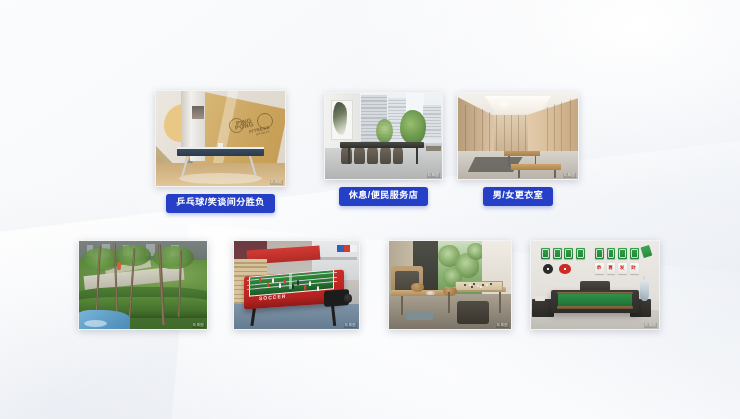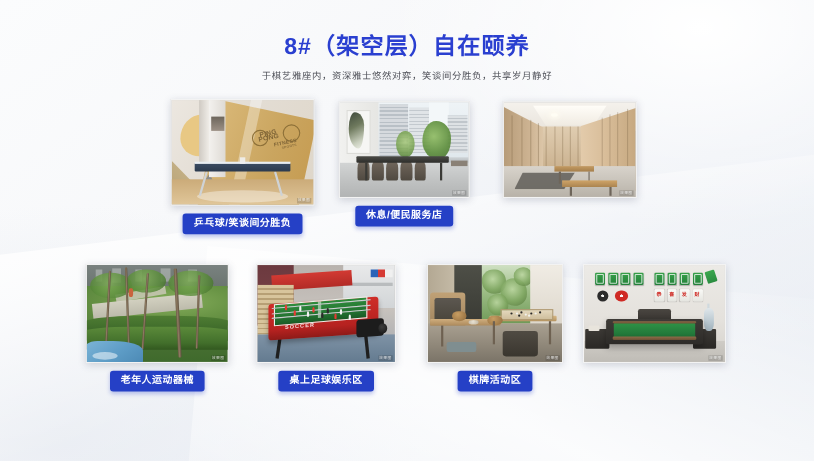--- a/index.html
+++ b/index.html
@@ -260,24 +260,20 @@
   .mj-sideR  { right: 6%; top: 66%; width: 17%; height: 20%; background: linear-gradient(to bottom,#3d3a36,#2a2825); border-radius: 1px; }
   .mj-vase   { right: 8%; top: 44%; width: 7%; height: 24%; background: linear-gradient(to bottom,#dfe6ea 0%,#bccad2 55%,#9fb0ba 100%); border-radius: 42% 42% 40% 40% / 24% 24% 34% 34%; }
   .mj-vaseN  { right: 10.6%; top: 40%; width: 1.8%; height: 7%; background: #cfd9de; }
   .mj-lampL  { left: 3%; top: 62%; width: 8%; height: 6%; background: #e8e4dc; border-radius: 1px; }
 </style>
 </head>
 <body>
 
 <div id="slide">
 
-  <div class="header">
-    <h1 class="slide-title">8#（架空层）自在颐养</h1>
-    <p class="slide-subtitle">于棋艺雅座内，资深雅士悠然对弈，笑谈间分胜负，共享岁月静好</p>
-  </div>
 
   <div class="grid">
 
     <div class="card" style="left:155px; top:90px; width:131px;">
       <div class="thumb" style="height:97px;">
         <div class="scene">
           <div class="sh pp-wall"></div>
           <div class="sh pp-goldband"></div>
           <div class="sh pp-goldband2"></div>
           <div class="sh pp-blob"></div>
@@ -302,21 +298,21 @@
           <div class="sh pp-tabletop"></div>
           <div class="sh pp-net"></div>
         </div>
         <span class="wm">效果图</span>
       </div>
       <div class="pill-wrap">
         <span class="pill">乒乓球/笑谈间分胜负</span>
       </div>
     </div>
 
-    <div class="card" style="left:308px; top:92px; width:119px;">
+    <div class="card" style="left:324px; top:92px; width:119px;">
       <div class="thumb" style="height:88px;">
         <div class="scene">
           <div class="sh rs-bg"></div>
           <div class="sh rs-window"></div>
           <div class="sh rs-bld1"></div>
           <div class="sh rs-bld2"></div>
           <div class="sh rs-sky"></div>
           <div class="sh rs-bld3"></div>
           <div class="sh rs-tree1"></div>
           <div class="sh rs-tree2"></div>
@@ -370,20 +366,23 @@
           <div class="sh lk-floorD"></div>
           <div class="sh lk-bench1"></div>
           <div class="sh lk-blegs" style="left:42%; top:73%; height:13%;"></div>
           <div class="sh lk-blegs" style="left:64%; top:73%; height:13%;"></div>
           <div class="sh lk-bench2"></div>
           <div class="sh lk-blegs" style="left:50%; top:89%; height:10%;"></div>
           <div class="sh lk-blegs" style="left:80%; top:89%; height:10%;"></div>
         </div>
         <span class="wm">效果图</span>
       </div>
+      <div class="pill-wrap">
+        <span class="pill">男/女更衣室</span>
+      </div>
     </div>
 
     <div class="card" style="left:78px; top:240px; width:130px;">
       <div class="thumb" style="height:90px;">
         <div class="scene">
           <div class="sh gd-bg"></div>
           <div class="sh gd-bld"></div>
           <div class="sh gd-bldw" style="left:6%;  top:4%; width:5%;  height:13%;"></div>
           <div class="sh gd-bldw" style="left:18%; top:3%; width:6%;  height:15%;"></div>
           <div class="sh gd-bldw" style="left:34%; top:5%; width:5%;  height:12%;"></div>
@@ -400,23 +399,20 @@
           <div class="sh gd-hedge2"></div>
           <div class="sh gd-trunk" style="left:14%; top:6%;  width:2.4px; height:86%; transform:rotate(3deg);"></div>
           <div class="sh gd-trunk" style="left:28%; top:2%;  width:2.2px; height:90%; transform:rotate(-2deg);"></div>
           <div class="sh gd-trunk" style="left:41%; top:8%;  width:1.8px; height:80%; transform:rotate(4deg);"></div>
           <div class="sh gd-trunk" style="left:63%; top:3%;  width:2.6px; height:92%; transform:rotate(-3deg);"></div>
           <div class="sh gd-trunk" style="left:78%; top:10%; width:2px;   height:76%; transform:rotate(2deg);"></div>
           <div class="sh gd-pool"></div>
           <div class="sh gd-poolhl"></div>
         </div>
         <span class="wm">效果图</span>
-      </div>
-      <div class="pill-wrap">
-        <span class="pill">老年人运动器械</span>
       </div>
     </div>
 
     <div class="card" style="left:233px; top:240px; width:127px;">
       <div class="thumb" style="height:90px;">
         <div class="scene">
           <div class="sh fb-bg"></div>
           <div class="sh fb-wallL"></div>
           <div class="sh fb-wallR"></div>
           <div class="sh fb-shelf"></div>
@@ -440,23 +436,20 @@
           <div class="sh fb-man k" style="left:50%; top:44%;"></div>
           <div class="sh fb-man" style="left:60%; top:45%;"></div>
           <div class="sh fb-man r" style="left:26%; top:47%;"></div>
           <div class="sh fb-man" style="left:36%; top:48%;"></div>
           <div class="sh fb-man k" style="left:46%; top:49%;"></div>
           <div class="sh fb-man r" style="left:56%; top:50%;"></div>
           <div class="sh fb-man" style="left:66%; top:51%;"></div>
           <span class="fb-word">SOCCER</span>
         </div>
         <span class="wm">效果图</span>
-      </div>
-      <div class="pill-wrap">
-        <span class="pill">桌上足球娱乐区</span>
       </div>
     </div>
 
     <div class="card" style="left:388px; top:240px; width:124px;">
       <div class="thumb" style="height:90px;">
         <div class="scene">
           <div class="sh go-bg"></div>
           <div class="sh go-glass"></div>
           <div class="sh go-leaf" style="left:40%; top:4%;  width:18%; height:26%;"></div>
           <div class="sh go-leaf" style="left:54%; top:14%; width:20%; height:28%;"></div>
@@ -485,23 +478,20 @@
           <div class="sh go-bowl" style="left:44%; top:52%; width:12%; height:11%;"></div>
           <div class="sh go-lid" style="left:30%; top:57%; width:8%;  height:4%;"></div>
           <div class="sh go-legs" style="left:10%; top:62%; height:22%;"></div>
           <div class="sh go-legs" style="left:48%; top:58%; height:24%;"></div>
           <div class="sh go-legs" style="left:90%; top:58%; height:24%;"></div>
           <div class="sh go-cush"></div>
           <div class="sh go-chairF"></div>
         </div>
         <span class="wm">效果图</span>
       </div>
-      <div class="pill-wrap">
-        <span class="pill">棋牌活动区</span>
-      </div>
     </div>
 
     <div class="card" style="left:530px; top:240px; width:130px;">
       <div class="thumb" style="height:90px;">
         <div class="scene">
           <div class="sh mj-bg"></div>
           <div class="sh mj-floor"></div>
 
           <div class="sh mj-tileG" style="left:8%;  top:8%;  width:7%; height:13%;"></div>
           <div class="sh mj-tileG" style="left:17%; top:8%;  width:7%; height:13%;"></div>

